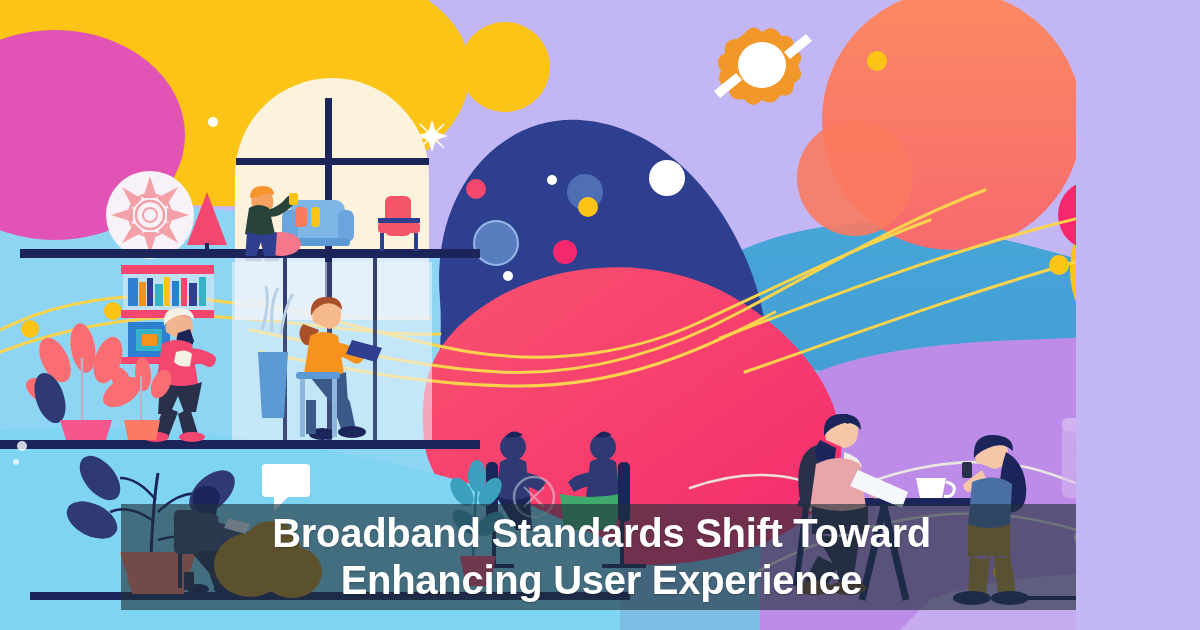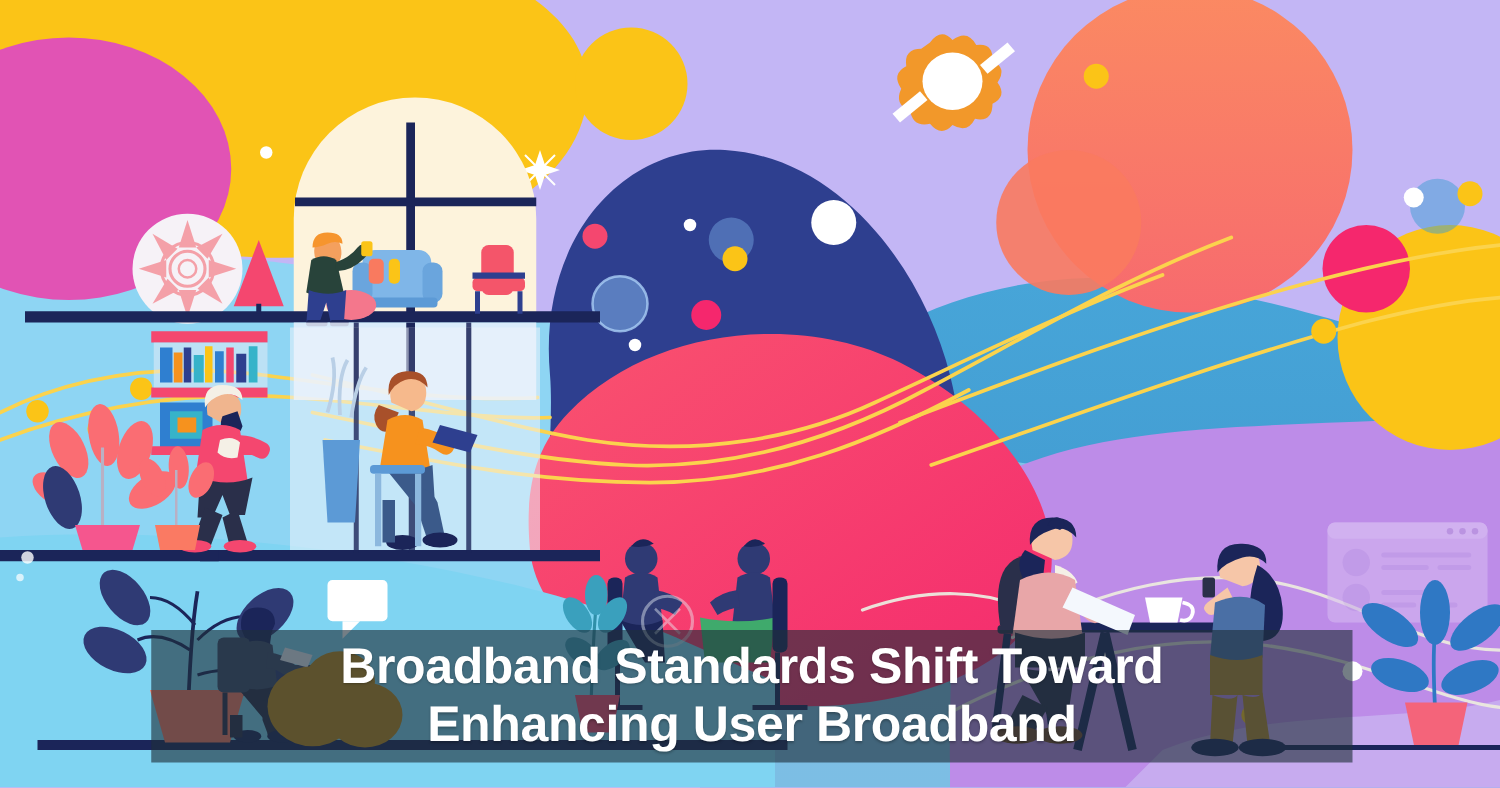--- a/index.html
+++ b/index.html
@@ -1,21 +1,21 @@
 <!DOCTYPE html>
 <html><head>
 <meta charset="utf-8">
 <style>
   html,body{margin:0;padding:0;}
   body{
     width:1200px;height:630px;overflow:hidden;
     font-family:"Liberation Sans","DejaVu Sans",sans-serif;
     background:#c3b6f5;
   }
-  #stage{position:relative;width:1200px;height:630px;overflow:hidden;background:#c3b6f5;}
+  #stage{position:relative;width:1076px;height:630px;overflow:hidden;background:#c3b6f5;}
   #art{position:absolute;inset:0;width:1200px;height:630px;display:block;}
 
   
   .title-overlay{
     position:absolute;left:121px;top:504px;width:961px;height:106px;
     background:rgba(30,46,58,0.62);
     display:flex;flex-direction:column;align-items:center;justify-content:center;
     box-sizing:border-box;
   }
   .title-line{
@@ -448,16 +448,16 @@
       <rect x="1000" y="596" width="200" height="4" fill="#1b2559"></rect>
 
       <circle cx="22" cy="446" r="5" fill="#ffffff" opacity="0.8"></circle>
       <circle cx="16" cy="462" r="3" fill="#ffffff" opacity="0.7"></circle>
 
     </g>
   </svg>
 
   <div class="title-overlay">
     <div class="title-line">Broadband Standards Shift Toward</div>
-    <div class="title-line">Enhancing User Broadband</div>
+    <div class="title-line">Enhancing User Experience</div>
   </div>
 
 </div>
 
 </body></html>

